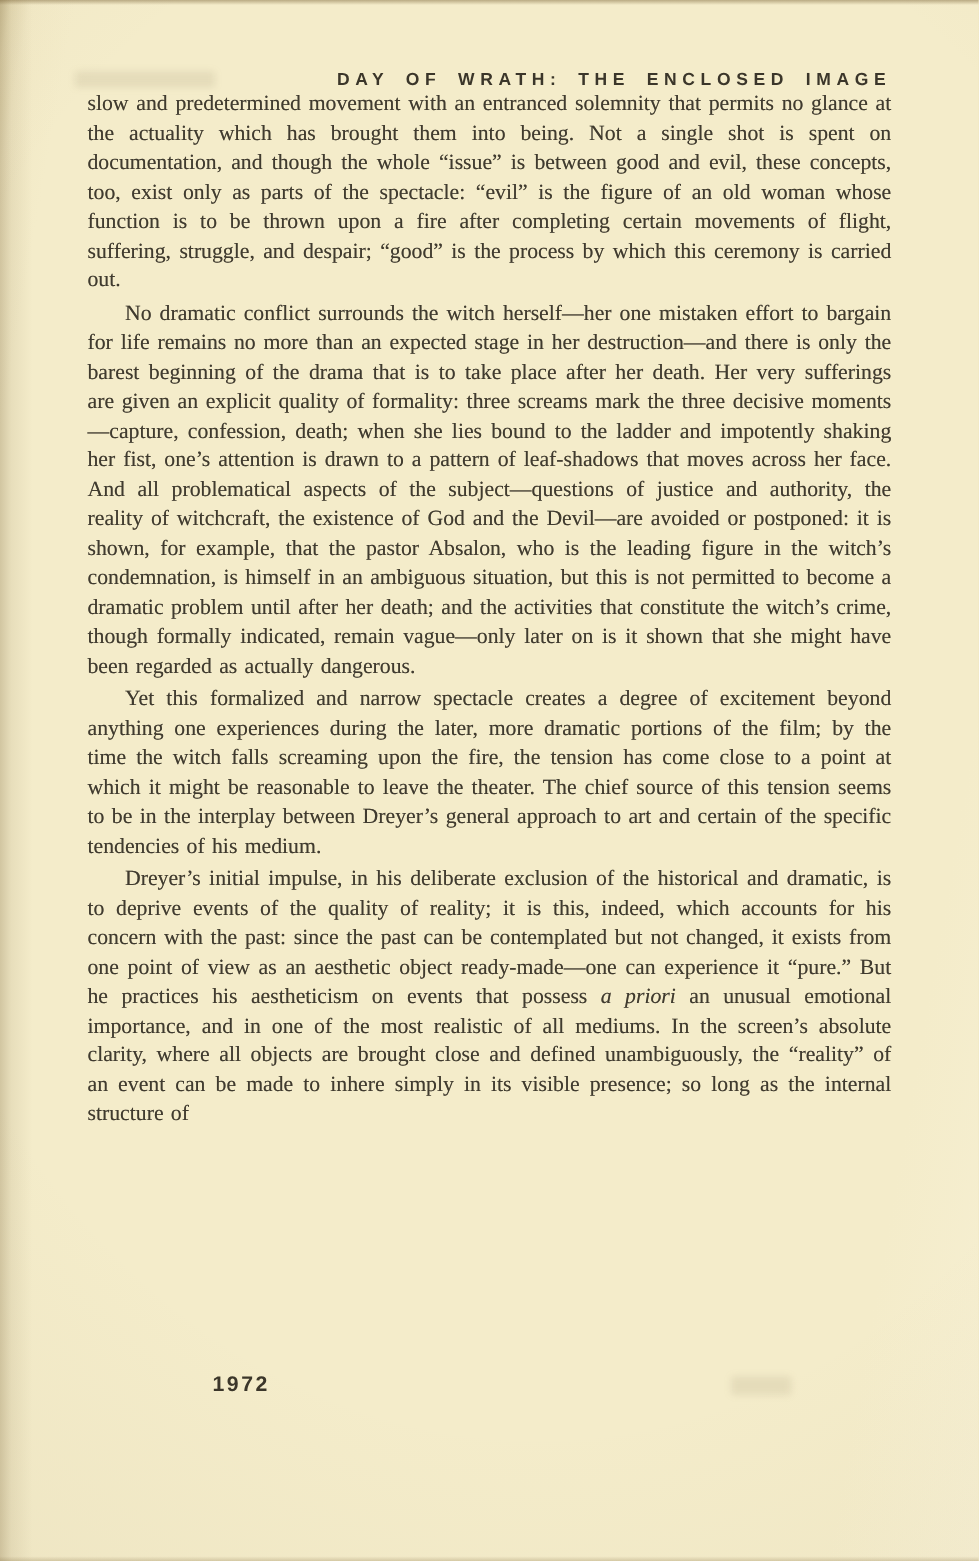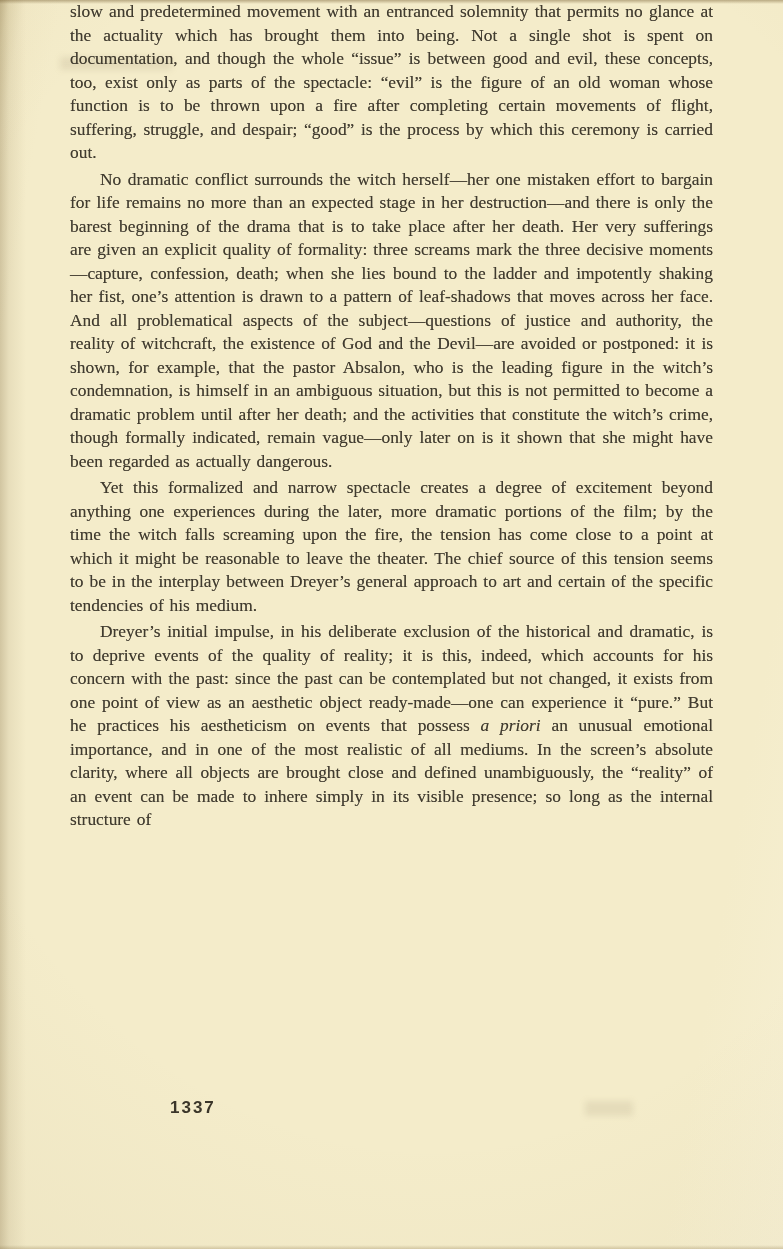--- a/index.html
+++ b/index.html
@@ -103,26 +103,27 @@
 <body>
 
 <div class="scan">
   <div class="top-edge"></div>
   <div class="bottom-edge"></div>
   <div class="gutter-shadow"></div>
   <div class="ghost ghost-head"></div>
   <div class="ghost ghost-folio"></div>
 
   <div class="content">
+    <header class="running-head">DAY OF WRATH: THE ENCLOSED IMAGE</header>
 
     <main class="body-text">
       <p class="para first">slow and predetermined movement with an entranced solemnity that permits no glance at the actuality which has brought them into being. Not a single shot is spent on documentation, and though the whole “issue” is between good and evil, these concepts, too, exist only as parts of the spectacle: “evil” is the figure of an old woman whose function is to be thrown upon a fire after completing certain movements of flight, suffering, struggle, and despair; “good” is the process by which this ceremony is carried out.</p>
 
       <p class="para">No dramatic conflict surrounds the witch herself—her one mistaken effort to bargain for life remains no more than an expected stage in her destruction—and there is only the barest beginning of the drama that is to take place after her death. Her very sufferings are given an explicit quality of formality: three screams mark the three decisive moments—capture, confession, death; when she lies bound to the ladder and impotently shaking her fist, one’s attention is drawn to a pattern of leaf-shadows that moves across her face. And all problematical aspects of the subject—questions of justice and authority, the reality of witchcraft, the existence of God and the Devil—are avoided or postponed: it is shown, for example, that the pastor Absalon, who is the leading figure in the witch’s condemnation, is himself in an ambiguous situation, but this is not permitted to become a dramatic problem until after her death; and the activities that constitute the witch’s crime, though formally indicated, remain vague—only later on is it shown that she might have been regarded as actually dangerous.</p>
 
       <p class="para">Yet this formalized and narrow spectacle creates a degree of excitement beyond anything one experiences during the later, more dramatic portions of the film; by the time the witch falls screaming upon the fire, the tension has come close to a point at which it might be reasonable to leave the theater. The chief source of this tension seems to be in the interplay between Dreyer’s general approach to art and certain of the specific tendencies of his medium.</p>
 
       <p class="para"><span>Dreyer’s initial impulse, in his deliberate exclusion of the historical and dramatic, is to deprive events of the quality of reality; it is this, indeed, which accounts for his concern with the past: since the past can be contemplated but not changed, it exists from one point of view as an aesthetic object ready-made—one can experience it “pure.” But he practices his aestheticism on events that possess </span><em>a priori</em><span> an unusual emotional importance, and in one of the most realistic of all mediums. In the screen’s absolute clarity, where all objects are brought close and defined unambiguously, the “reality” of an event can be made to inhere simply in its visible presence; so long as the internal structure of</span></p>
     </main>
   </div>
 
-  <div class="folio">1337</div>
+  <div class="folio">1972</div>
 </div>
 
 </body></html>

